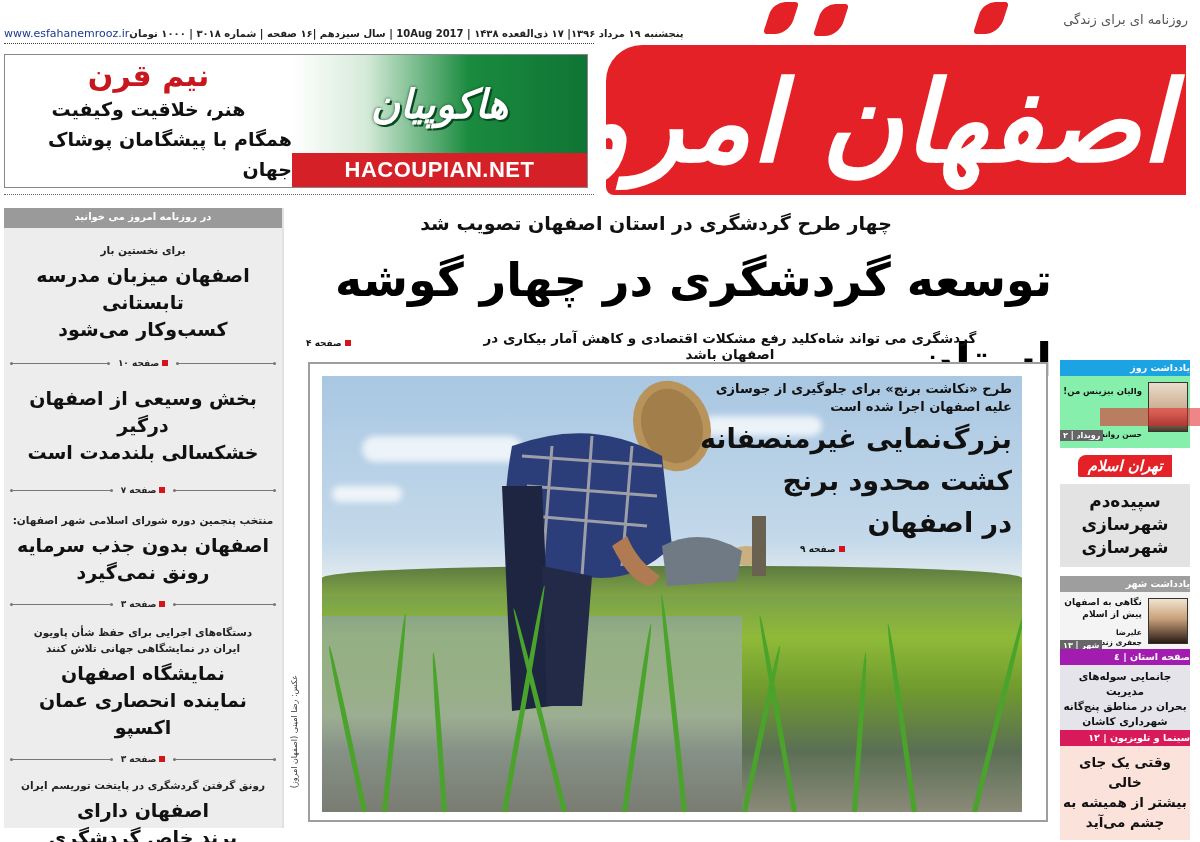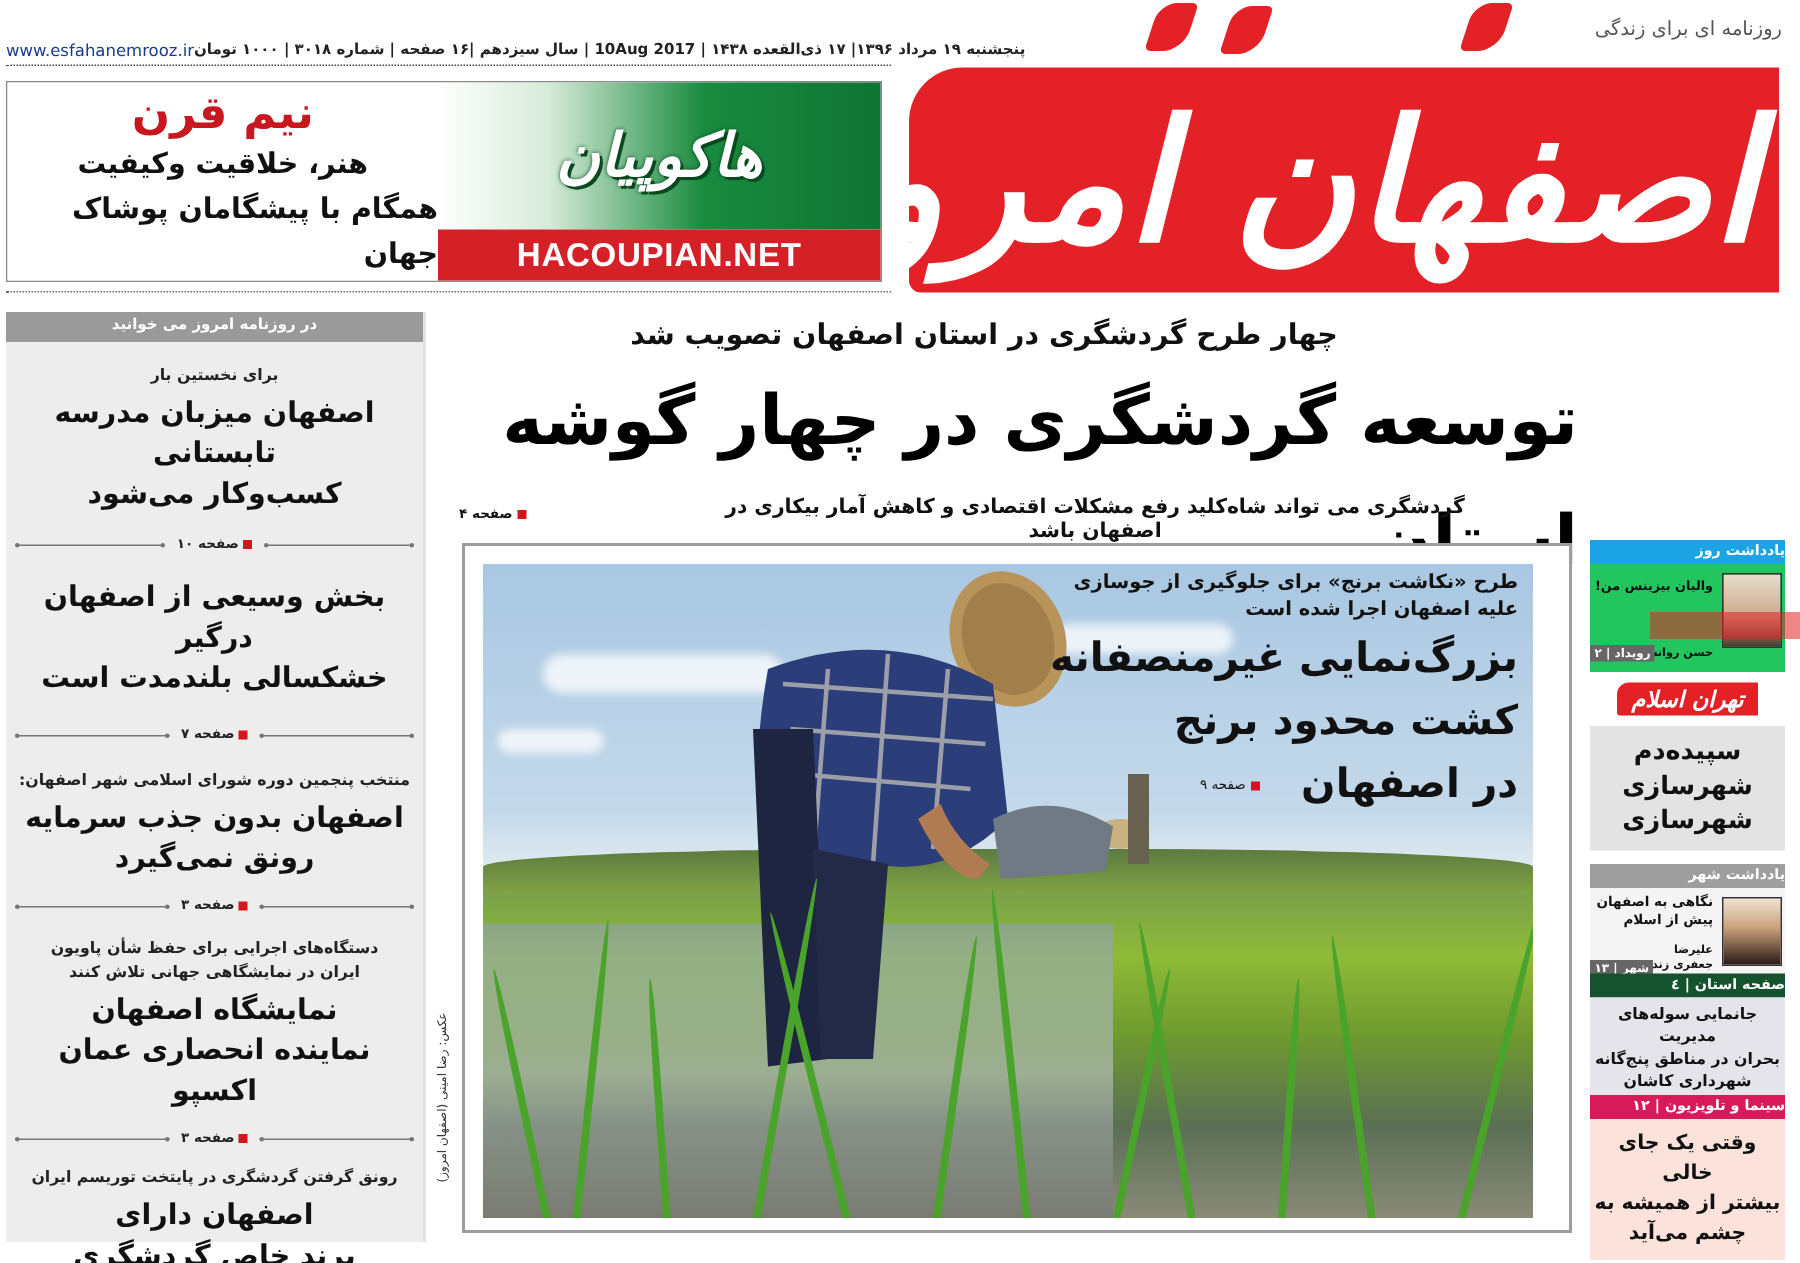--- a/index.html
+++ b/index.html
@@ -63,21 +63,21 @@
     .photo { position: absolute; left: 322px; top: 376px; width: 700px; height: 436px; overflow: hidden;
       background: linear-gradient(to bottom, #a9c7e2 0%, #c4d9ea 38%, #dfe9ef 46%, #7aa04b 50%, #8fba38 60%, #6f9a2e 72%, #5b6f55 86%, #8a8a78 100%); }
     .sky-cloud { position: absolute; background: rgba(255,255,255,0.75); border-radius: 30px; filter: blur(3px); }
     .farmer { position: absolute; }
     .hills { position: absolute; left: 0; right: 0; top: 190px; height: 30px; background: linear-gradient(to bottom, #5d7a40, #80a445); border-radius: 40% 40% 0 0; }
     .water { position: absolute; left: 0; top: 240px; width: 420px; height: 200px; background: linear-gradient(to bottom, #8ea0b2, #c0c7c9 50%, #6c6f6a); opacity: 0.6; }
     .blade { position: absolute; bottom: 0; width: 5px; background: #4aa32b; border-radius: 50% 50% 0 0; transform-origin: bottom center; }
     .photo-caption { position: absolute; left: 640px; top: 380px; width: 380px; direction: rtl; text-align: right; padding-right: 8px; }
     .photo-caption .kicker { font-size: 13px; font-weight: bold; color: #111; line-height: 18px; }
     .photo-caption .title { font-size: 27px; font-weight: bold; color: #111; line-height: 38px; margin-top: 4px; }
-    .photo-ref { position: absolute; left: 800px; top: 519px; font-size: 9px; font-weight: normal; direction: rtl; display: flex; align-items: center; gap: 3px; }
+    .photo-ref { position: absolute; left: 800px; top: 544px; font-size: 9px; font-weight: bold; direction: rtl; display: flex; align-items: center; gap: 3px; }
     .credit { position: absolute; left: 290px; top: 775px; font-size: 8px; color: #333; transform: rotate(-90deg); transform-origin: left top; direction: rtl; white-space: nowrap; width: 100px; }
 
     
     .rail { position: absolute; left: 1060px; width: 130px; direction: rtl; }
     .bar { height: 16px; color: #fff; font-size: 9.5px; font-weight: bold; text-align: right; line-height: 16px; }
     .box { background: #f0f0f0; }
     .note { font-size: 10px; font-weight: bold; color: #111; }
     .tag { display: inline-block; background: #666; color: #fff; font-size: 8px; font-weight: bold; padding: 1px 3px; }
     .portrait { position: absolute; width: 40px; height: 50px; border: 1px solid #333; overflow: hidden; }
     .rail-title { font-size: 17px; font-weight: bold; color: #111; text-align: center; line-height: 23px; }
@@ -234,21 +234,21 @@
   <div class="title">در اصفهان</div>
 </div>
 <div class="photo-ref">
   <span class="sq"></span>
   <span>صفحه ۹</span>
 </div>
 <div class="credit">عکس: رضا امینی (اصفهان امروز)</div>
 
 <div class="rail" style="top:360px;">
   <div class="bar" style="background:#1ba3e3;">یادداشت روز</div>
-  <div class="box" style="position:relative; height:72px; background:#22c55e;">
+  <div class="box" style="position:relative; height:72px; background:#86efac;">
     <div class="portrait" style="right:2px; top:6px; background:linear-gradient(#e8dccb,#c9a98a 60%,#4a3a2a);"></div>
     <div class="note" style="position:absolute; right:48px; top:10px; font-size:8.5px;">والیان بیزینس من!</div>
     <div class="note" style="position:absolute; right:48px; top:54px; font-size:7.5px;">حسن روانشید</div>
     <div class="tag" style="position:absolute; left:0; top:54px;">رویداد | ۲</div>
     <div style="position:absolute; left:40px; right:-12px; top:32px; height:18px; background:rgba(227,33,38,0.55);"></div>
   </div>
 </div>
 
 <div class="rail" style="top:448px;">
   <div style="height:36px; display:flex; justify-content:center; align-items:center;">
@@ -271,21 +271,21 @@
     </div>
     <div class="note" style="position:absolute; right:48px; top:36px; font-size:7.5px; line-height:10px;">
       <div>علیرضا</div>
       <div>جعفری زند</div>
     </div>
     <div class="tag" style="position:absolute; left:0; top:48px;">شهر | ۱۳</div>
   </div>
 </div>
 
 <div class="rail" style="top:649px;">
-  <div class="bar" style="background:#14532d;">صفحه استان | ٤</div>
+  <div class="bar" style="background:#a21caf;">صفحه استان | ٤</div>
   <div class="box" style="background:#e4e4ea; padding:4px 2px;">
     <div class="rail-small" style="font-size:10.5px; line-height:15px;">جانمایی سوله‌های مدیریت</div>
     <div class="rail-small" style="font-size:10.5px; line-height:15px;">بحران در مناطق پنج‌گانه</div>
     <div class="rail-small" style="font-size:10.5px; line-height:15px;">شهرداری کاشان</div>
   </div>
 </div>
 
 <div class="rail" style="top:730px;">
   <div class="bar" style="background:#d81a5b;">سینما و تلویزیون | ۱۲</div>
   <div class="box" style="background:#fbe3dc; padding:6px 2px 8px;">

